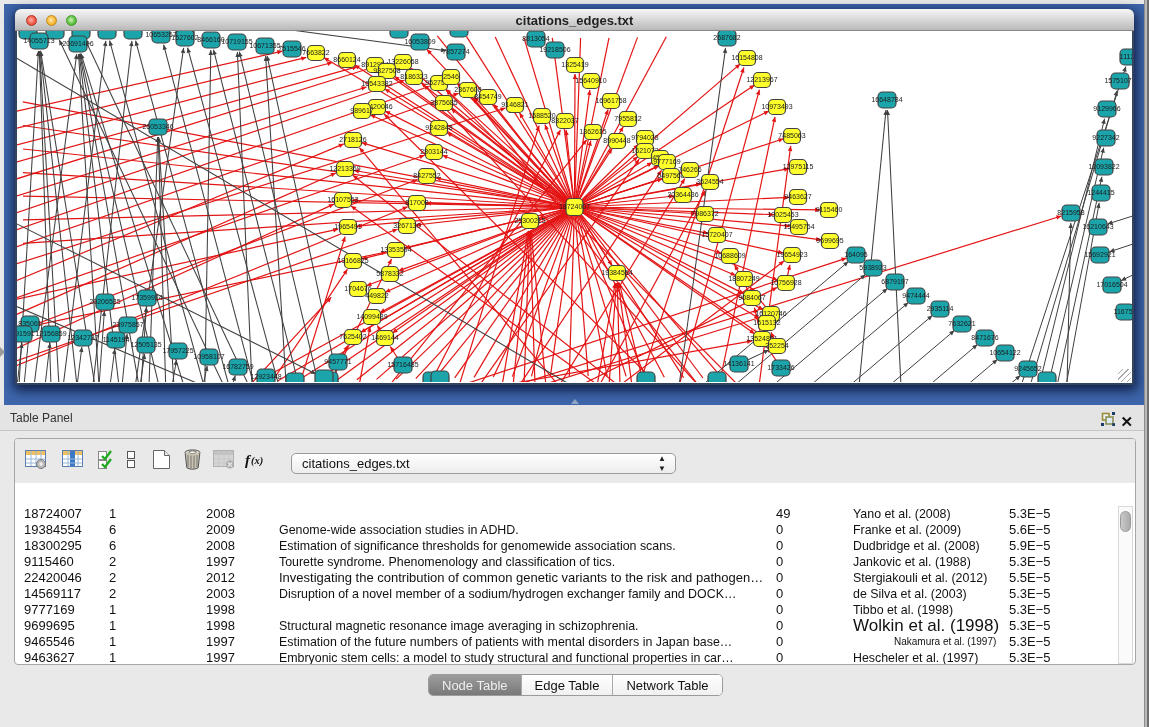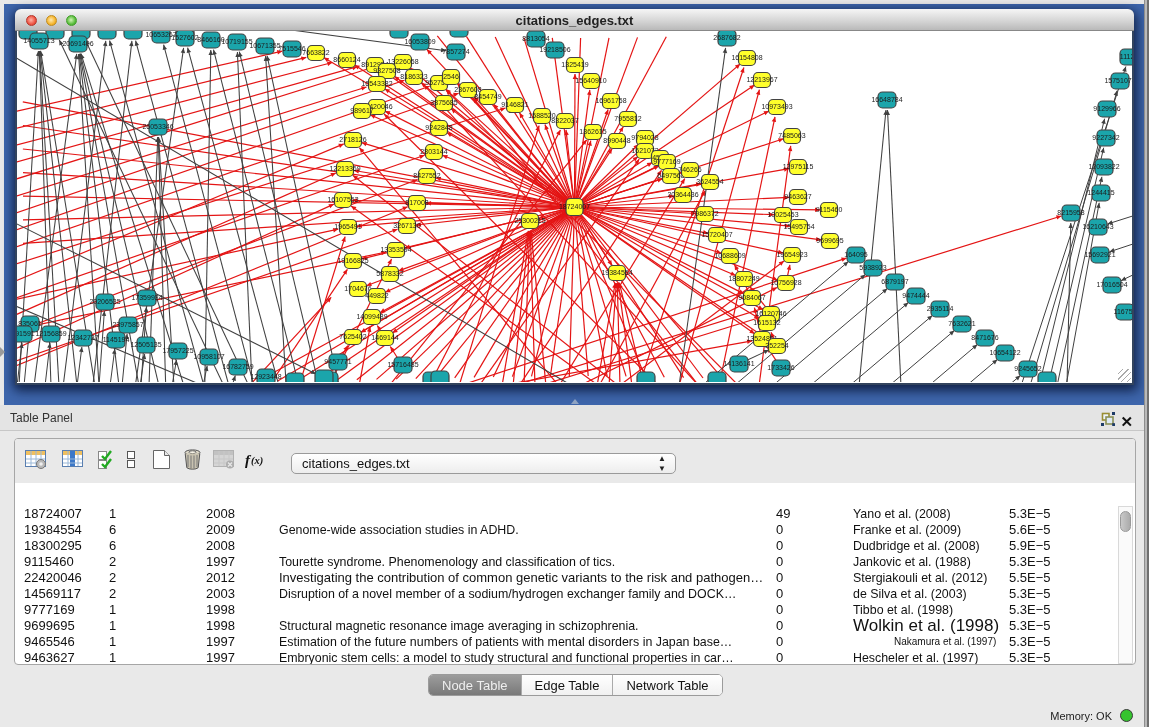--- a/index.html
+++ b/index.html
@@ -871,20 +871,21 @@
             <span class="td" style="left:191px">2009</span>
             <span class="td" style="left:264px;width:492px;font-size:12.4px">Genome‑wide association studies in ADHD.</span>
             <span class="td" style="left:761px">0</span>
             <span class="td" style="left:838px;width:170px;font-size:12.4px">Franke et al. (2009)</span>
             <span class="td" style="left:994px">5.6E−5</span>
           </div>
           <div class="tr">
             <span class="td" style="left:9px;width:82px">18300295</span>
             <span class="td" style="left:94px">6</span>
             <span class="td" style="left:191px">2008</span>
+            <span class="td" style="left:264px;width:492px;font-size:12.4px">Estimation of significance thresholds for genomewide association scans.</span>
             <span class="td" style="left:761px">0</span>
             <span class="td" style="left:838px;width:170px;font-size:12.4px">Dudbridge et al. (2008)</span>
             <span class="td" style="left:994px">5.9E−5</span>
           </div>
           <div class="tr">
             <span class="td" style="left:9px;width:82px">9115460</span>
             <span class="td" style="left:94px">2</span>
             <span class="td" style="left:191px">1997</span>
             <span class="td" style="left:264px;width:492px;font-size:12.4px">Tourette syndrome. Phenomenology and classification of tics.</span>
             <span class="td" style="left:761px">0</span>
@@ -948,17 +949,13 @@
   <div id="vsb">
           <div class="th"></div>
         </div>
  </div>
  <div id="tabs">
         <div class="tab sel">Node Table</div>
         <div class="tab">Edge Table</div>
         <div class="tab">Network Table</div>
       </div>
 </div>
-<div id="status">
-      <span class="t">Memory: OK</span>
-      <span class="dot"></span>
-    </div>
 <div id="rstrip"></div>
 </div>
 </body></html>

